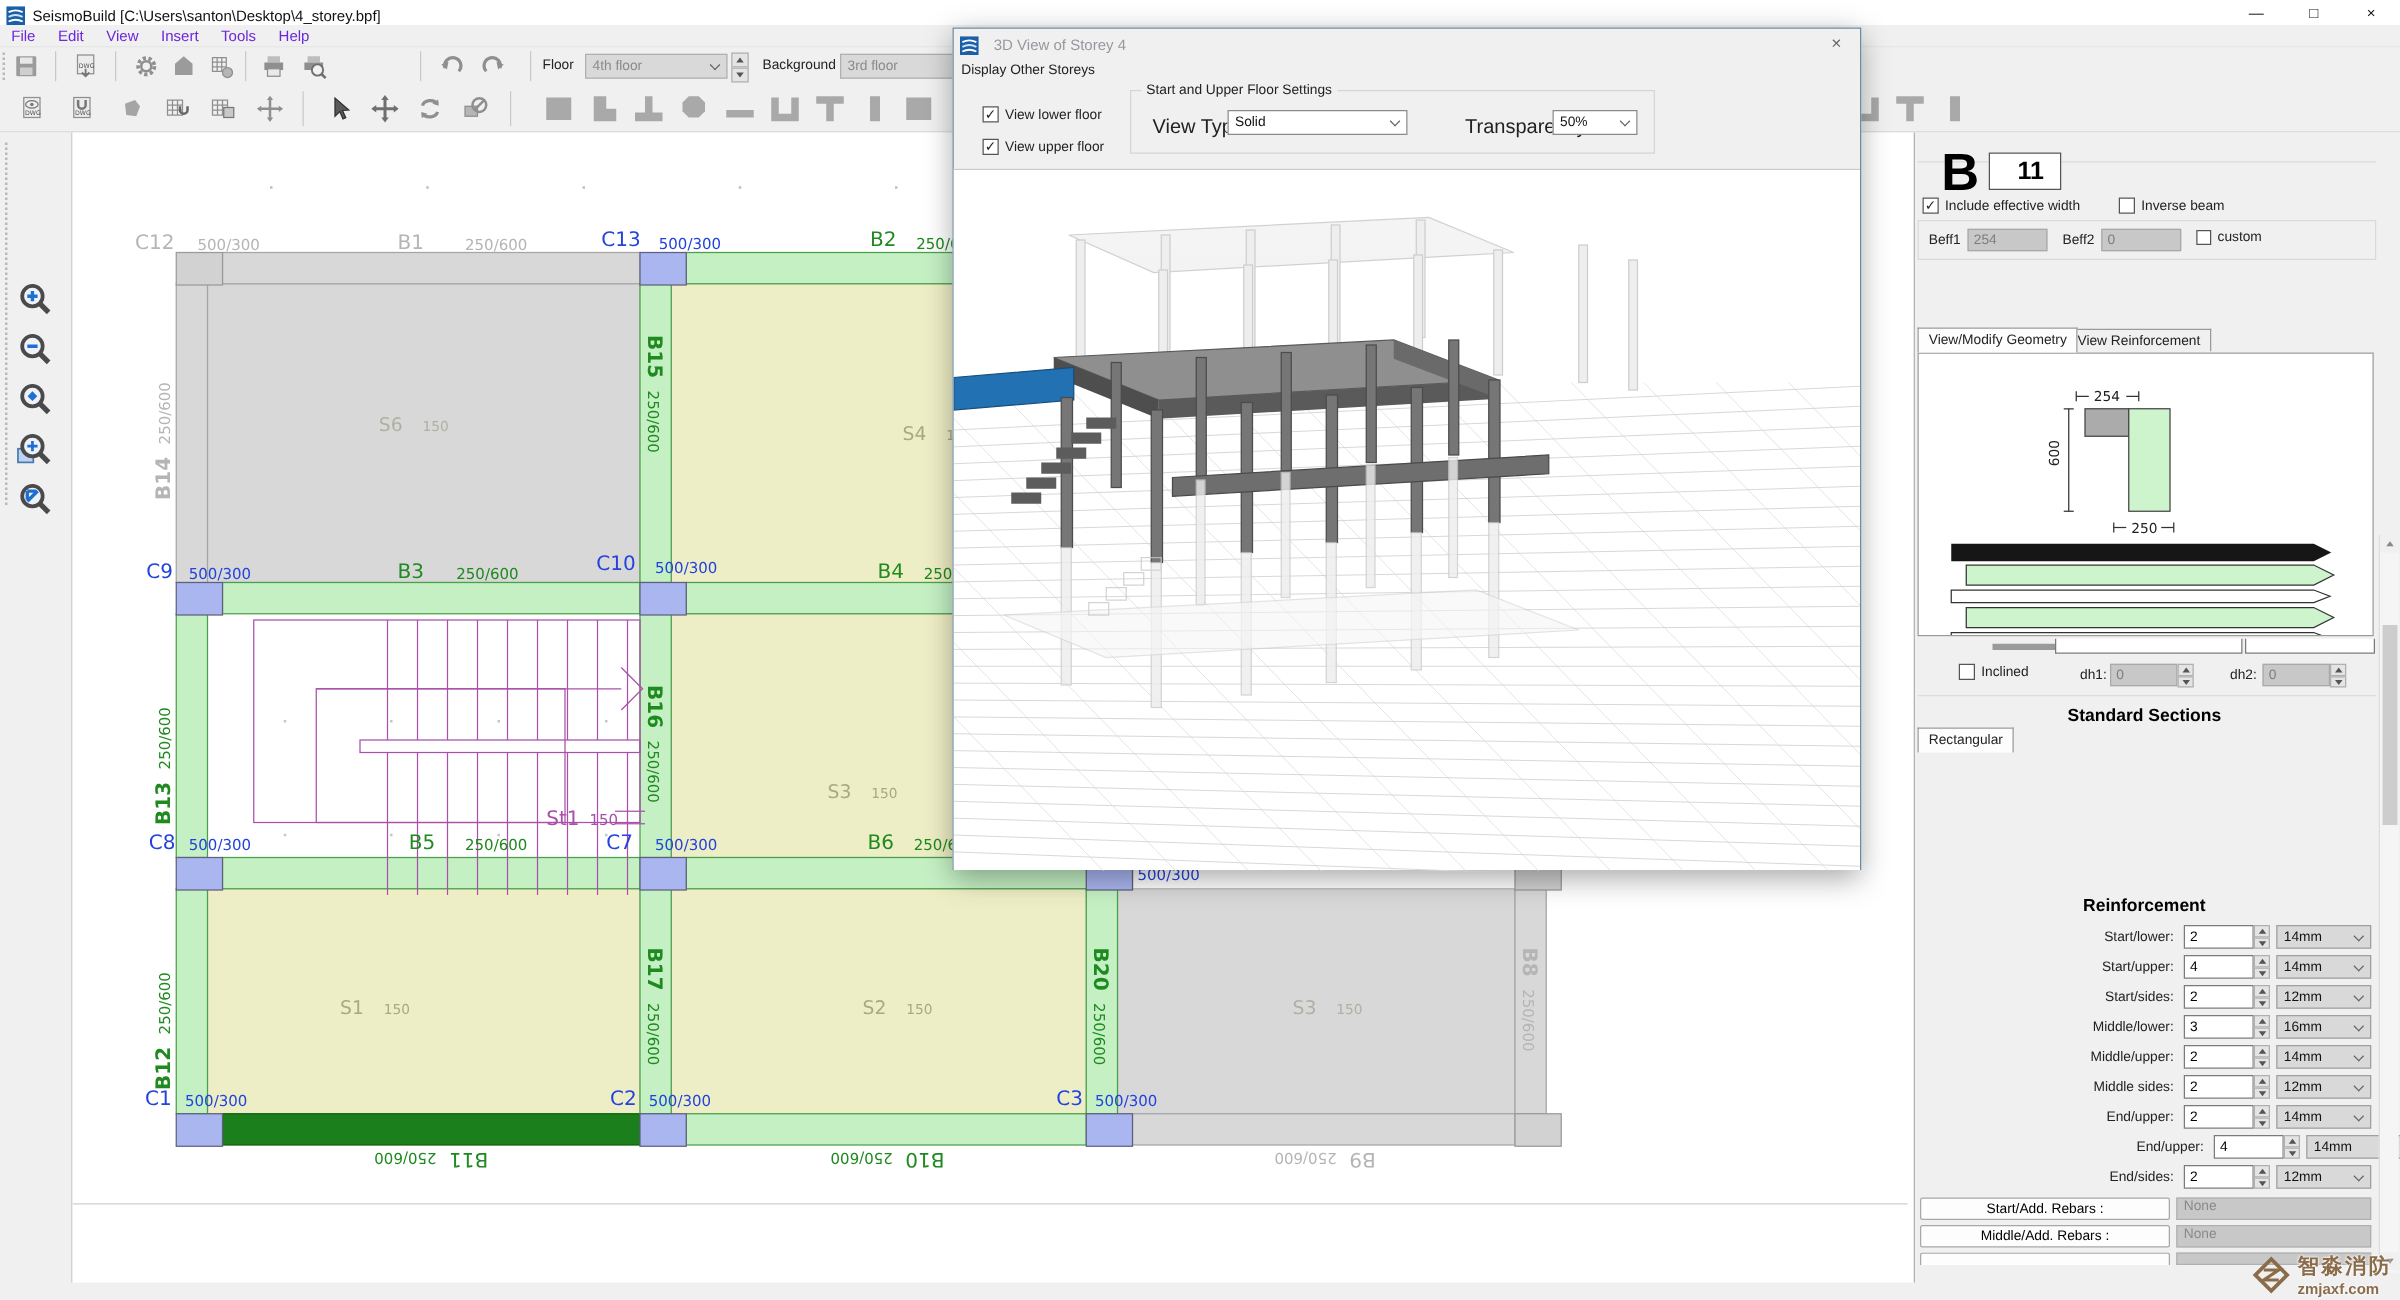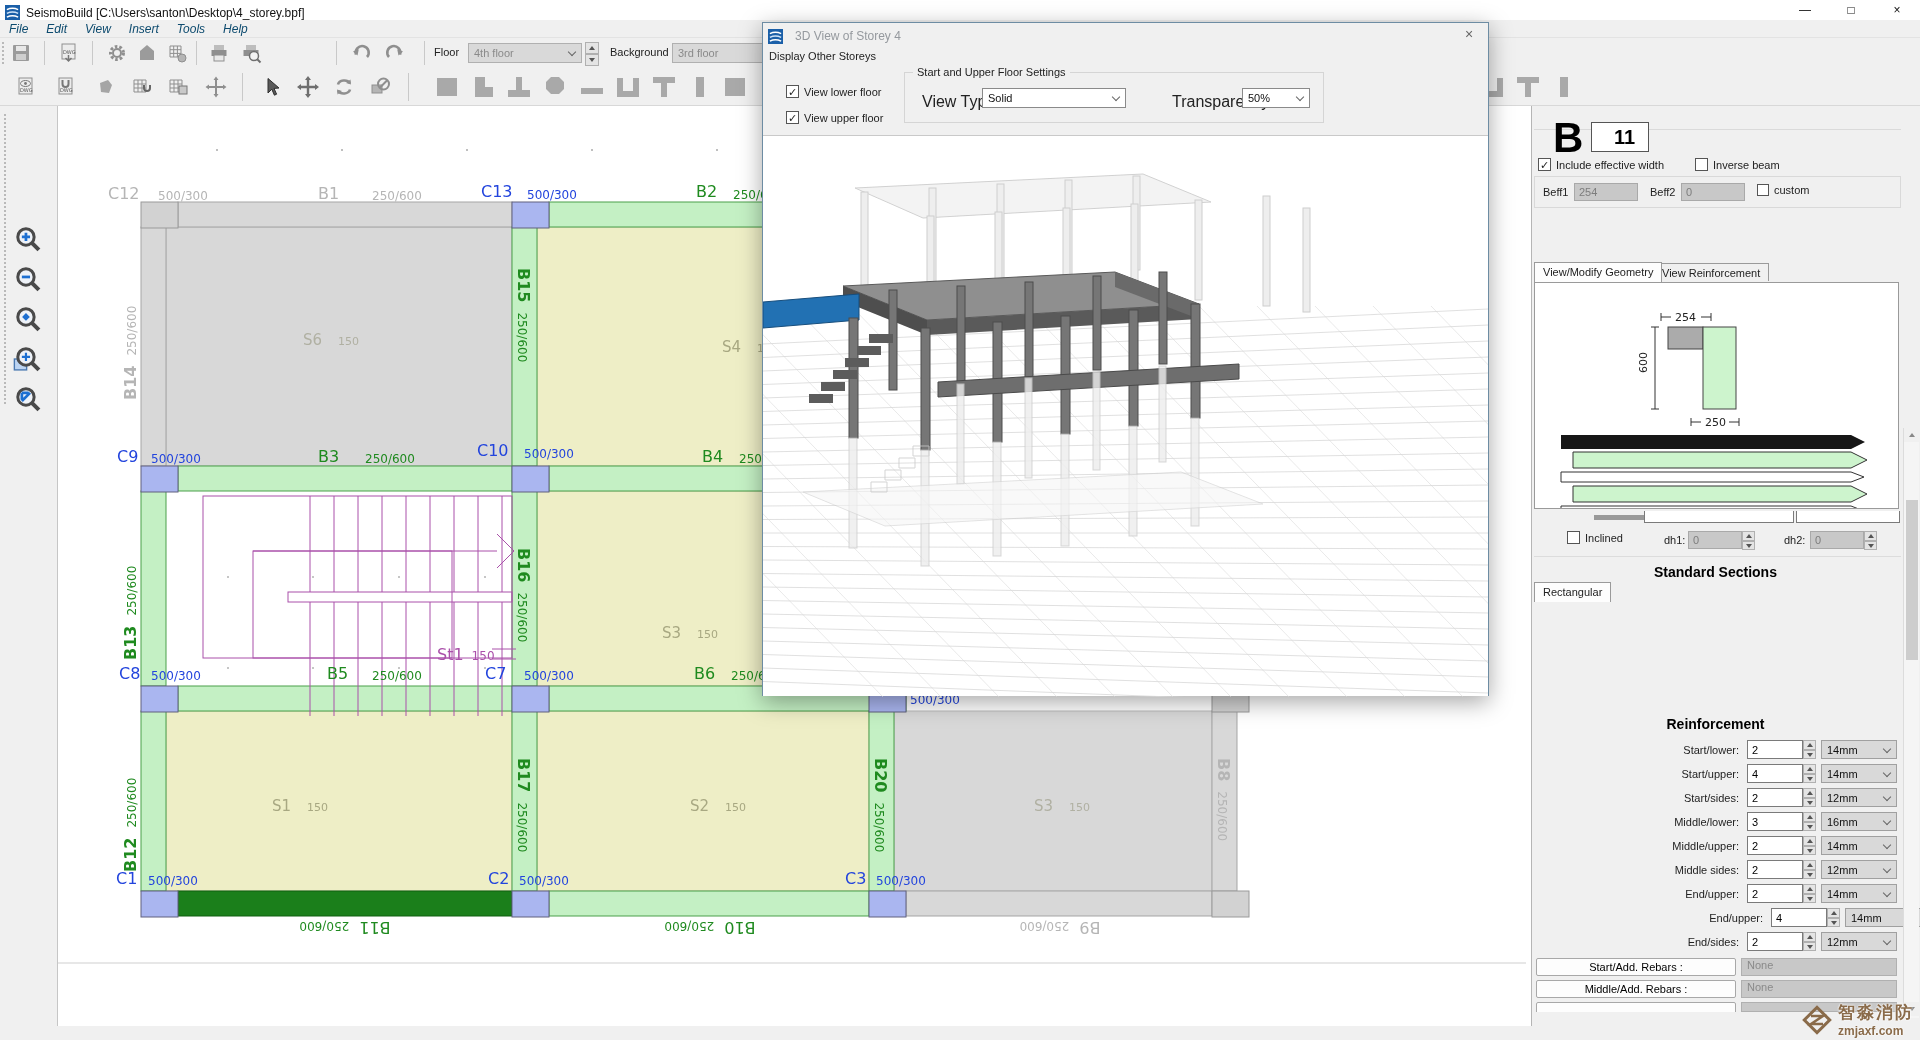--- a/index.html
+++ b/index.html
@@ -8,21 +8,21 @@
 
   
   .titlebar { position:absolute; left:0; top:0; width:1920px; height:20px; background:#ffffff; display:flex; align-items:flex-end; }
   .app-icon { width:15px; height:15px; margin:0 6px 0 5px; }
   .title-text { font-size:12px; color:#111; }
   .win-btns { position:absolute; right:0; top:0; height:20px; display:flex; }
   .win-btn { width:46px; height:20px; display:flex; align-items:center; justify-content:center; font-size:12px; color:#111; }
 
   
   .menubar { position:absolute; left:0; top:20px; width:1920px; height:18px; background:#f0f0f0; display:flex; align-items:center; border-bottom:1px solid #e3e3e3; }
-  .menu-item { font-size:12px; color:#0c4a6e; padding:0 9px;font-style:italic; }
+  .menu-item { font-size:12px; color:#6d28d9; padding:0 9px; }
 
   
   .toolbar1 { position:absolute; left:0; top:38px; width:1920px; height:30px; background:#f0f0f0; }
   .toolbar2 { position:absolute; left:0; top:68px; width:1920px; height:38px; background:#f0f0f0; border-bottom:1px solid #d8d8d8; }
   .tb-btn { position:absolute; top:2px; width:26px; height:26px; display:flex; align-items:center; justify-content:center; }
   .tb-btn2 { position:absolute; top:3px; width:32px; height:32px; display:flex; align-items:center; justify-content:center; }
   .tb-sep { position:absolute; top:3px; width:1px; height:24px; background:#c9c9c9; }
   .tb-sep2 { position:absolute; top:5px; width:1px; height:28px; background:#c9c9c9; }
   .grip { position:absolute; top:4px; width:3px; height:22px; border-left:2px dotted #b9b9b9; }
   .tb-label { position:absolute; top:8px; font-size:11px; color:#222; }

